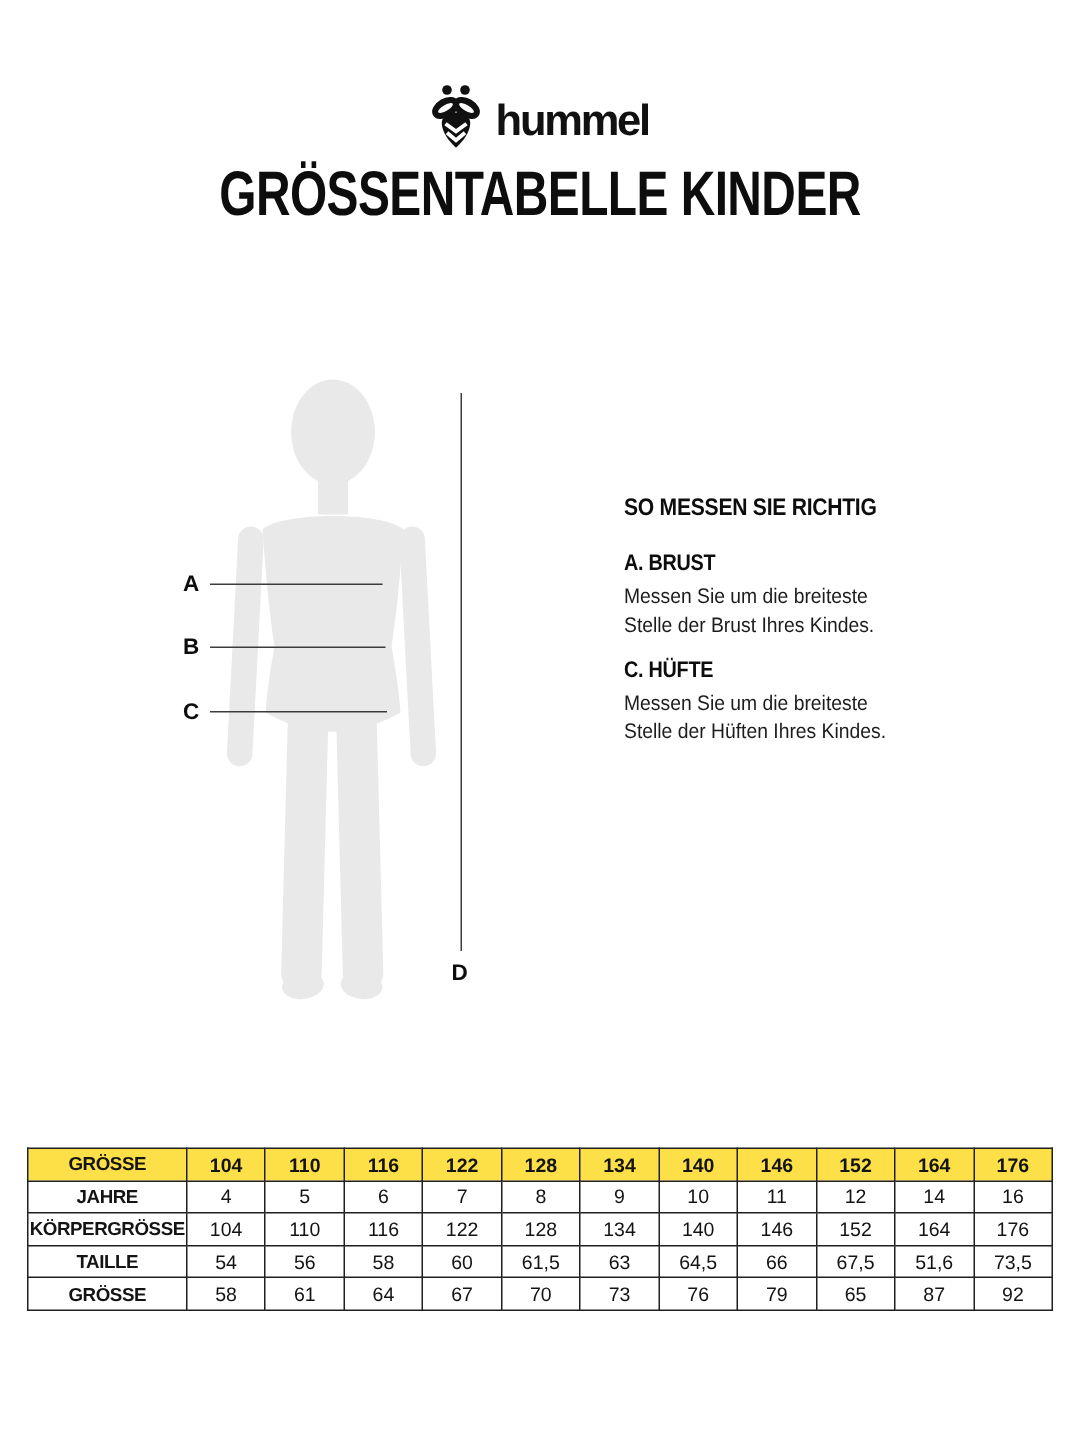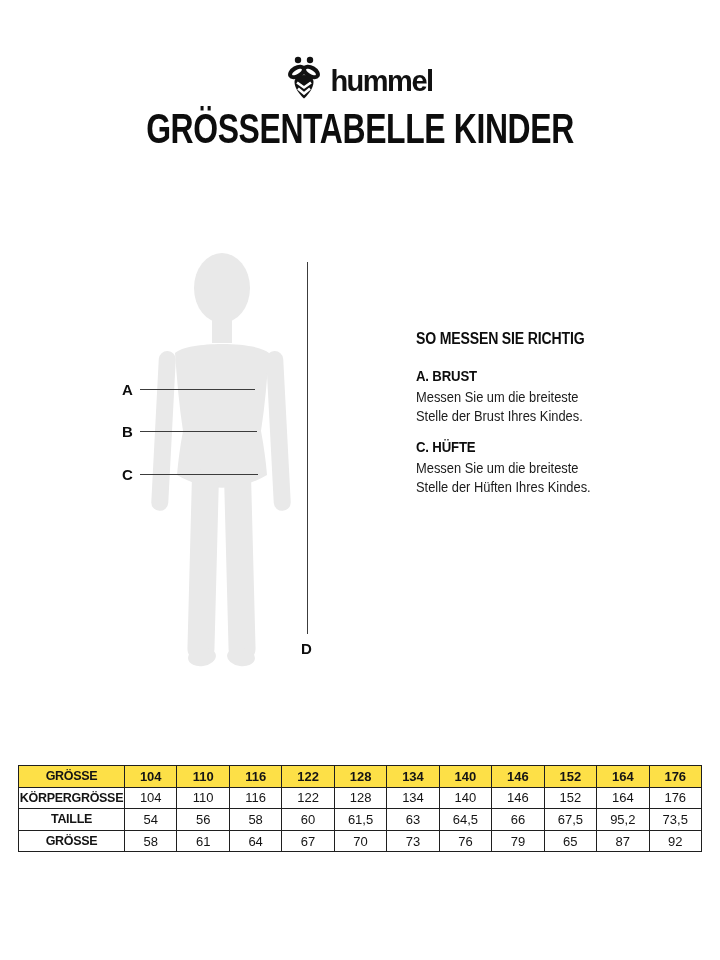--- a/index.html
+++ b/index.html
@@ -137,20 +137,34 @@
           <td>122</td>
           <td>128</td>
           <td>134</td>
           <td>140</td>
           <td>146</td>
           <td>152</td>
           <td>164</td>
           <td>176</td>
         </tr>
         <tr>
+          <th>JAHRE</th>
+          <td>4</td>
+          <td>5</td>
+          <td>6</td>
+          <td>7</td>
+          <td>8</td>
+          <td>9</td>
+          <td>10</td>
+          <td>11</td>
+          <td>12</td>
+          <td>14</td>
+          <td>16</td>
+        </tr>
+        <tr>
           <th>KÖRPERGRÖSSE</th>
           <td>104</td>
           <td>110</td>
           <td>116</td>
           <td>122</td>
           <td>128</td>
           <td>134</td>
           <td>140</td>
           <td>146</td>
           <td>152</td>
@@ -161,21 +175,21 @@
           <th>TAILLE</th>
           <td>54</td>
           <td>56</td>
           <td>58</td>
           <td>60</td>
           <td>61,5</td>
           <td>63</td>
           <td>64,5</td>
           <td>66</td>
           <td>67,5</td>
-          <td>95,2</td>
+          <td>51,6</td>
           <td>73,5</td>
         </tr>
         <tr>
           <th>GRÖSSE</th>
           <td>58</td>
           <td>61</td>
           <td>64</td>
           <td>67</td>
           <td>70</td>
           <td>73</td>

